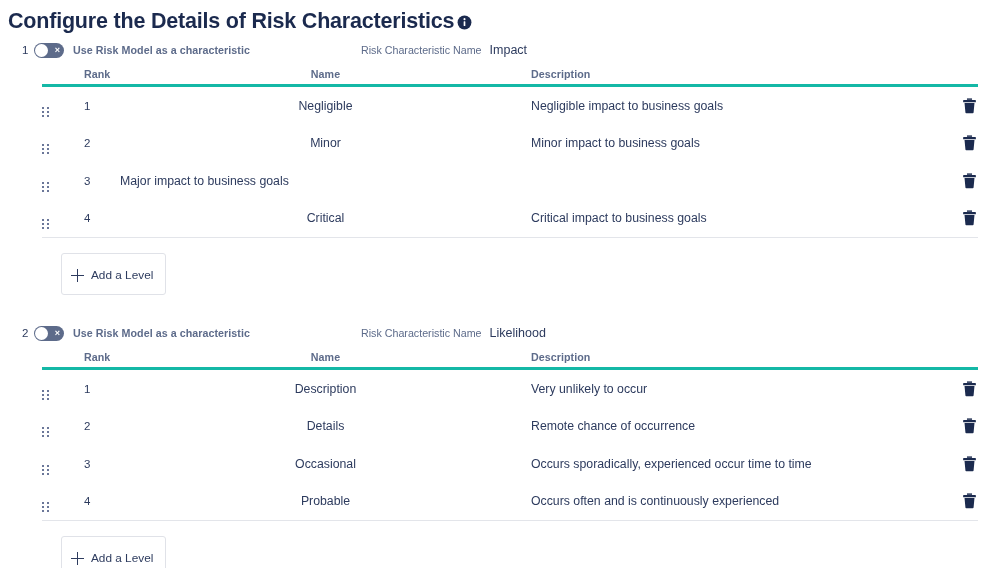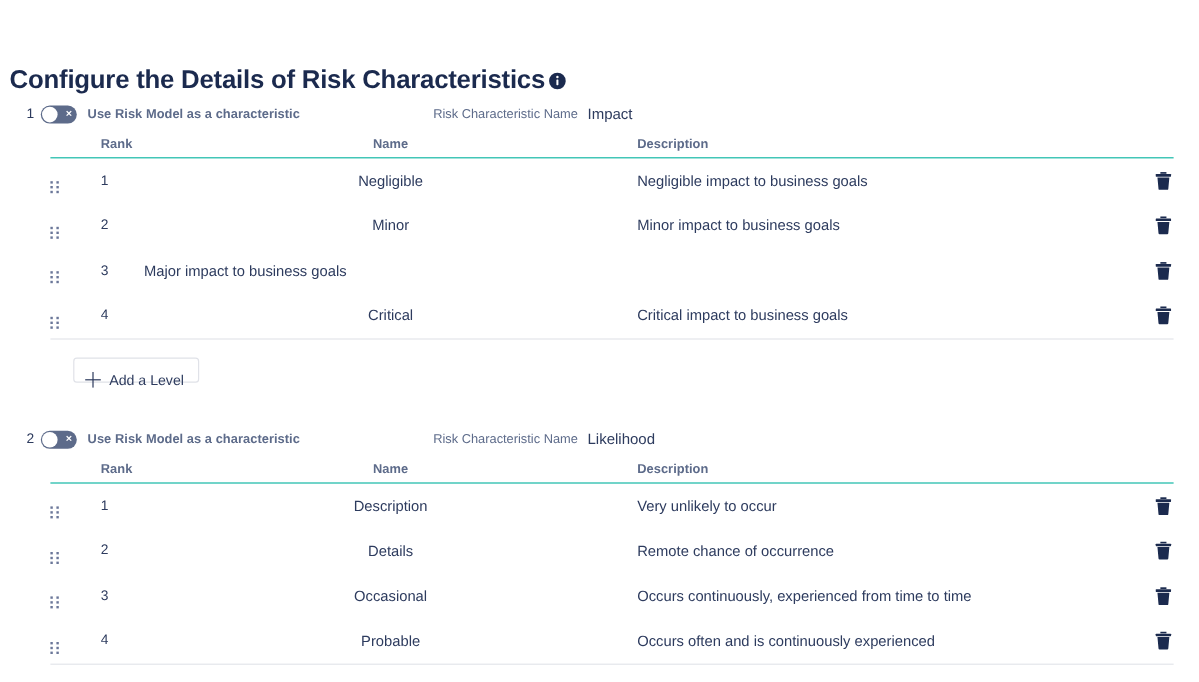--- a/index.html
+++ b/index.html
@@ -17,21 +17,20 @@
     -webkit-font-smoothing: antialiased;
   }
 
   
   .page-title-row {
     display: flex;
     align-items: center;
     gap: 3px;
     padding: 6px 0 0 8px;
     height: 36px;
-    margin-top: 45px;
   }
   .page-title {
     font-size: 21.5px;
     font-weight: bold;
     color: #1b2a4e;
     letter-spacing: -0.2px;
     white-space: nowrap;
   }
   .info-icon {
     display: inline-flex;
@@ -128,21 +127,21 @@
 
   
   .table {
     margin: 0 21px 0 42px;
     width: 936px;
   }
   .thead {
     display: flex;
     align-items: center;
     height: 23px;
-    border-bottom: 1px solid #14b8a6;
+    border-bottom: 3px solid #14b8a6;
   }
   .th {
     font-size: 10.7px;
     font-weight: bold;
     color: #5d6b8a;
     letter-spacing: 0.05px;
   }
   .col-handle { width: 42px; flex: 0 0 42px; }
   .col-rank   { width: 36px; flex: 0 0 36px; }
   .col-name   { width: 411px; flex: 0 0 411px; text-align: center; }
@@ -194,22 +193,22 @@
   }
 
   
   .add-row {
     padding: 15px 0 0 61px;
   }
   .add-btn {
     display: inline-flex;
     align-items: center;
     gap: 7px;
-    height: 21px;
-    padding: 16px 12px 0 9px;
+    height: 42px;
+    padding: 2px 12px 0 9px;
     background: #ffffff;
     border: 1px solid #e0e2e8;
     border-radius: 3px;
     cursor: pointer;
     font-family: "Liberation Sans", sans-serif;
   }
   .add-btn .plus {
     display: inline-block;
     position: relative;
     width: 13px;
@@ -462,21 +461,21 @@
         <i></i>
                 <i></i>
                 <i></i>
                 <i></i>
                 <i></i>
                 <i></i>
       </span>
     </div>
     <div class="col-rank cell-rank">3</div>
     <div class="col-name cell-name">Occasional</div>
-    <div class="col-desc cell-desc">Occurs continuously, experienced from time to time</div>
+    <div class="col-desc cell-desc">Occurs sporadically, experienced occur time to time</div>
     <div class="col-del">
       <button class="del-btn" aria-label="delete">
         <svg width="15" height="16" viewBox="0 0 16 17" aria-hidden="true">
           <rect x="5.3" y="0.4" width="5.4" height="1.5" fill="#1b2a4e"></rect>
           <rect x="1.2" y="2.2" width="13.6" height="2.3" rx="0.4" fill="#1b2a4e"></rect>
           <path d="M2.7 5.2 h10.6 l-0.95 10.2 a0.9 0.9 0 0 1 -0.9 0.8 H4.55 a0.9 0.9 0 0 1 -0.9 -0.8 Z" fill="#1b2a4e"></path>
         </svg>
       </button>
     </div>
   </div>

